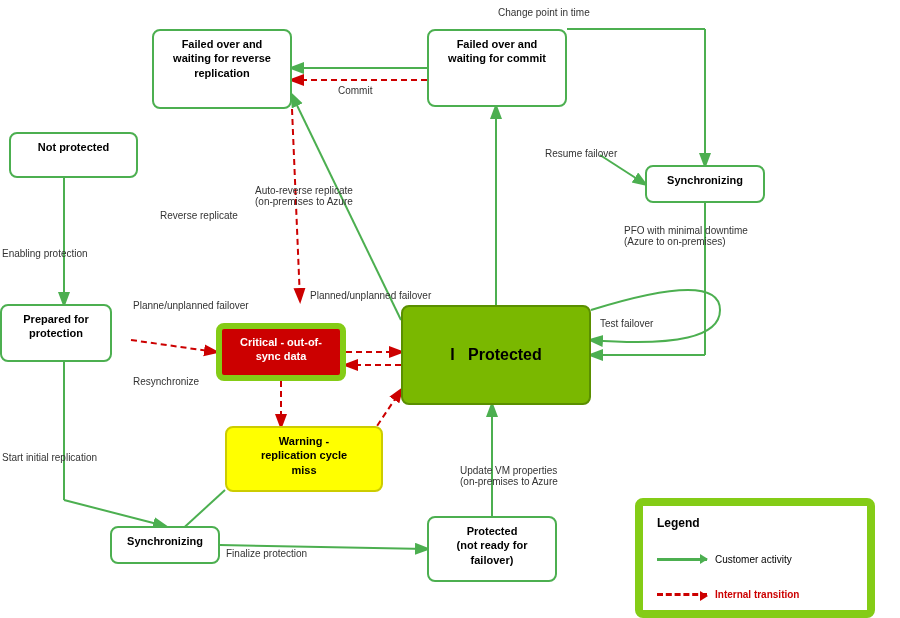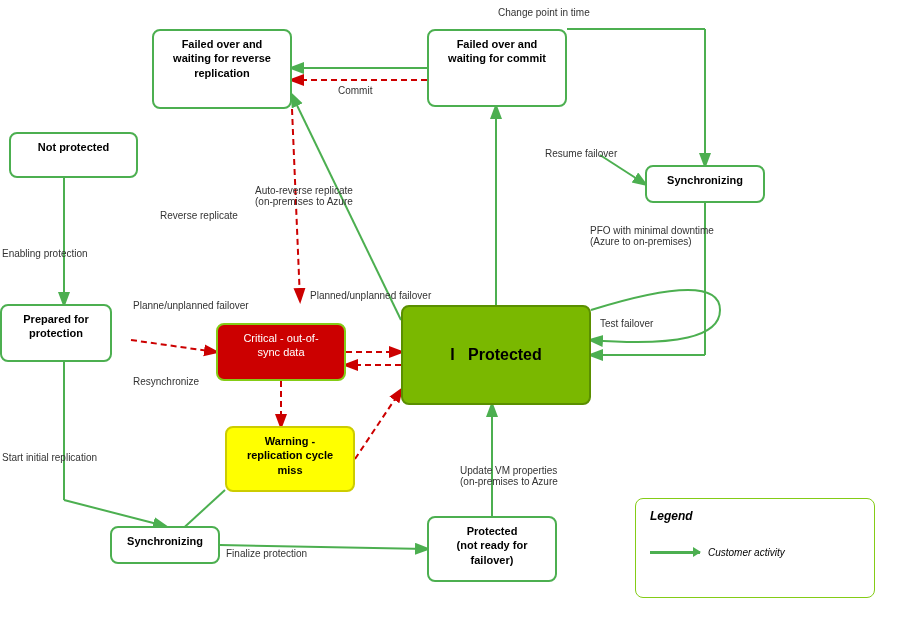--- a/index.html
+++ b/index.html
@@ -32,44 +32,43 @@
       font-weight: bold;
     }
     .node-green-fill {
       border: 2px solid #5a8f00;
       background: #7ab800;
       color: #000;
       font-weight: bold;
       font-size: 14px;
     }
     .node-red-fill {
-      border: 2px solid #84cc16;
+      border: 6px solid #84cc16;
       background: #cc0000;
       color: #fff;
-      font-weight: normal;
+      font-weight: bold;
     }
     .node-yellow-fill {
       border: 2px solid #cccc00;
       background: #ffff00;
       color: #000;
       font-weight: bold;
     }
     .label-text {
       position: absolute;
       font-size: 10px;
       color: #333;
       white-space: nowrap;
     }
     .legend-box {
       position: absolute;
-      border: 1px solid #84cc16;
+      border: 8px solid #84cc16;
       border-radius: 8px;
       background: #fff;
       padding: 10px 14px;
-      font-style: italic;
     }
     .legend-row {
       display: flex;
       align-items: center;
       margin-bottom: 8px;
       font-size: 10px;
       margin-top: 24px;
     }
     .legend-row:last-child { margin-bottom: 0; }
     .arrow-solid {
@@ -189,21 +188,21 @@
   </div>
 
   <div class="node node-green-outline" style="left:645px; top:165px; width:120px; min-height:38px;">
     <span>Synchronizing</span>
   </div>
 
   <div class="node node-red-fill" style="left:216px; top:323px; width:130px; min-height:58px;">
     <span>Critical - out-of-<br>sync data</span>
   </div>
 
-  <div class="node node-yellow-fill" style="left:225px; top:426px; width:130px; min-height:66px;">
+  <div class="node node-yellow-fill" style="left:225px; top:426px; width:158px; min-height:66px;">
     <span>Warning -<br>replication cycle<br>miss</span>
   </div>
 
   <div class="node node-green-fill" style="left:401px; top:305px; width:190px; min-height:100px; display:flex; align-items:center; justify-content:center;">
     <span style="font-size:16px; font-weight:bold;">I &nbsp; Protected</span>
   </div>
 
   <div class="node node-green-outline" style="left:110px; top:526px; width:110px; min-height:38px;">
     <span>Synchronizing</span>
   </div>
@@ -229,25 +228,29 @@
   <div class="label-text" style="left:133px; top:376px;">Resynchronize</div>
 
   <div class="label-text" style="left:226px; top:548px;">Finalize protection</div>
 
   <div class="label-text" style="left:460px; top:465px; white-space:normal; width:110px;">Update VM properties<br>(on-premises to Azure</div>
 
   <div class="label-text" style="left:600px; top:318px;">Test failover</div>
 
   <div class="label-text" style="left:545px; top:148px;">Resume failover</div>
 
-  <div class="label-text" style="left:590px; top:225px; white-space:normal; width:160px;">PFO with minimal downtime<br>(Azure to on-premises)</div>
+  <div class="label-text" style="left:624px; top:225px; white-space:normal; width:160px;">PFO with minimal downtime<br>(Azure to on-premises)</div>
 
   <div class="label-text" style="left:498px; top:7px;">Change point in time</div>
 
   <div class="legend-box" style="left:635px; top:498px; width:240px; min-height:100px;">
     <div style="font-weight:bold; margin-bottom:10px; font-size:12px;">Legend</div>
     <div class="legend-row">
       <div class="arrow-solid"></div>
       <span>Customer activity</span>
     </div>
+    <div class="legend-row">
+      <div class="arrow-dashed"></div>
+      <span style="font-weight:bold; color:#cc0000;">Internal transition</span>
+    </div>
   </div>
 
 </div>
 
 </body></html>

